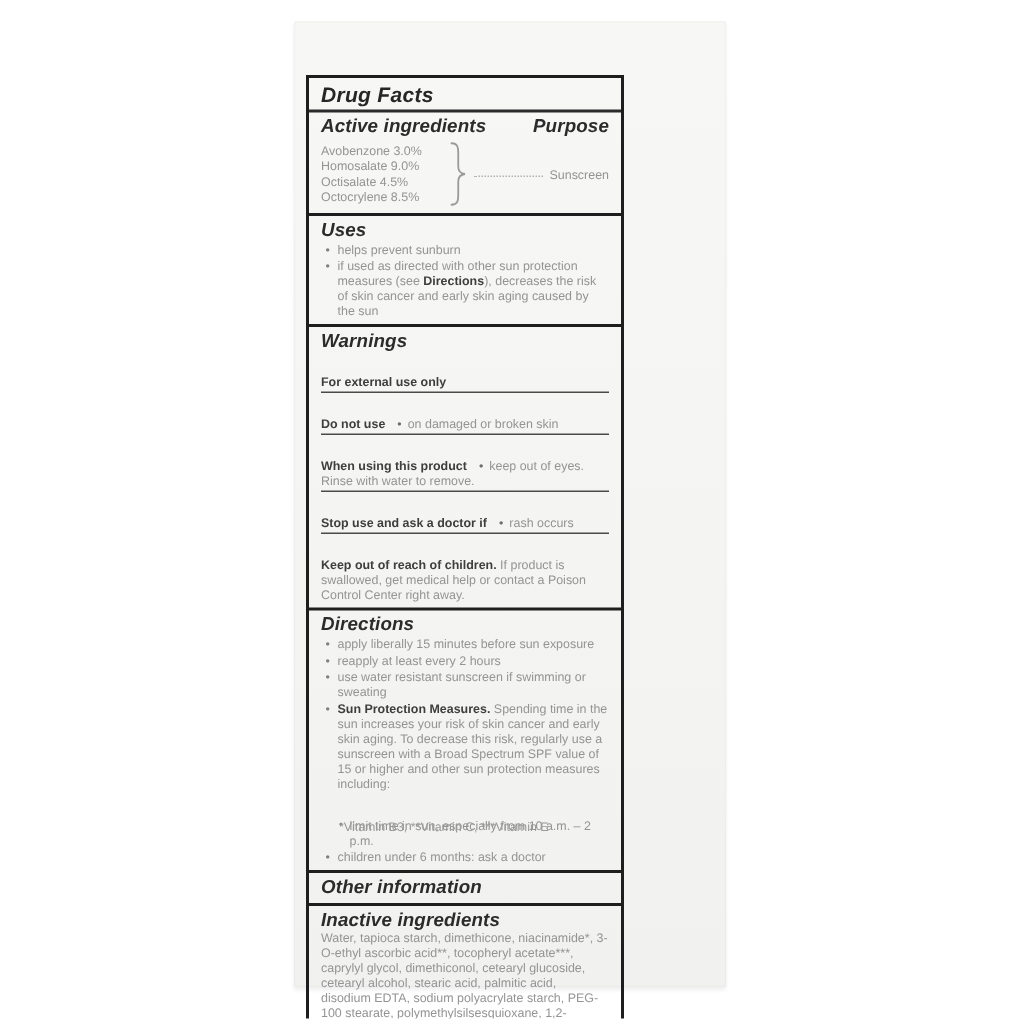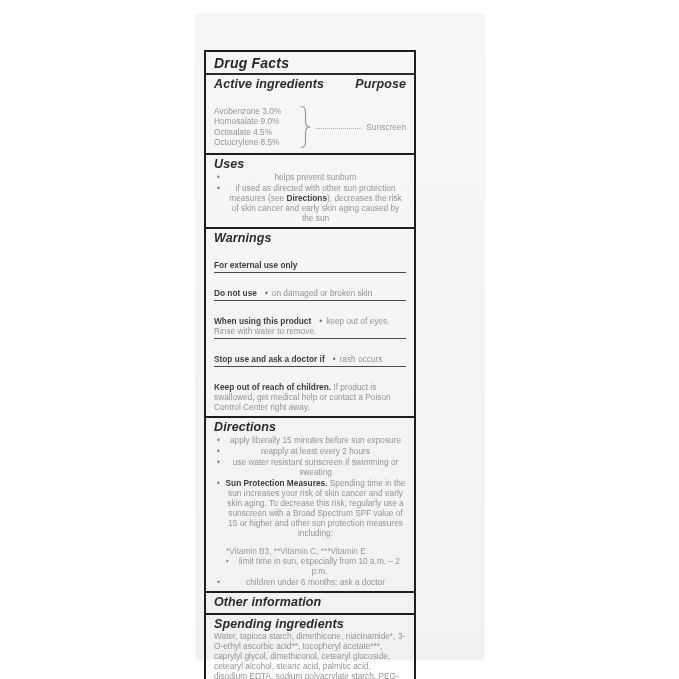--- a/index.html
+++ b/index.html
@@ -29,29 +29,29 @@
   .rule-thin{height:1px;background:#4a4a4a;margin:2px 0;}
   section{padding:2px 8px 4px;}
   .h{
     font-size:12.5px;font-weight:bold;font-style:italic;color:#2b2b2b;
     letter-spacing:.1px;
   }
   .sec-head-row{display:flex;justify-content:space-between;align-items:flex-end;}
   .gtxt{color:#949494;}
   .btxt{color:#3e3e3e;font-weight:bold;}
   p,ul{margin:0;padding:0;font-size:8.3px;line-height:10px;}
-  ul{list-style:none;text-align:center;}
+  ul{list-style:none;}
   .b{position:relative;padding-left:11px;margin-top:1px;}
   .b::before{content:"•";position:absolute;left:3px;color:#7f7f7f;}
   .sb{position:relative;padding-left:8px;margin-top:18px;}
   .sb::before{content:"•";position:absolute;left:1px;color:#7f7f7f;font-size:7.5px;}
   .wrow{margin-top:15px;}
   .wrow .blt::before{content:"•";color:#6e6e6e;margin:0 4px 0 8px;}
   
-  .ai-row{display:flex;align-items:center;margin-top:14px;}
+  .ai-row{display:flex;align-items:center;margin-top:3px;}
   .ai-names{width:86px;flex:0 0 auto;font-size:8.3px;line-height:10.5px;color:#949494;}
   .brace{flex:0 0 auto;margin-right:3px;}
   .leader{flex:1 1 auto;border-bottom:1.5px dotted #b3b3b3;height:1px;margin:0 4px 0 2px;transform:translateY(1px);}
   .purpose-val{flex:0 0 auto;font-size:8.3px;color:#949494;}
   
   .q-row{display:flex;align-items:baseline;gap:7px;padding:3px 20px 5px;}
   .q-phone{font-size:9px;font-weight:bold;color:#303030;letter-spacing:.2px;}
   .footnote{
     position:absolute;left:30px;top:532px;font-size:8.3px;color:#9a9a9a;
   }
@@ -132,21 +132,21 @@
 
     <div class="rule-thick"></div>
 
     <section>
       <div class="h">Other information</div>
     </section>
 
     <div class="rule-thick"></div>
 
     <section>
-      <div class="h">Spending ingredients</div>
+      <div class="h">Inactive ingredients</div>
       <p class="gtxt">Water, tapioca starch, dimethicone, niacinamide*, 3-O-ethyl ascorbic acid**, tocopheryl acetate***, caprylyl glycol, dimethiconol, cetearyl glucoside, cetearyl alcohol, stearic acid, palmitic acid, disodium EDTA, sodium polyacrylate starch, PEG-100 stearate, polymethylsilsesquioxane, 1,2-hexanediol, phenoxyethanol, iodopropynyl butylcarbamate, fragrance</p>
     </section>
 
     <div class="rule-thick"></div>
 
     <div class="q-row">
       <span class="h">Questions?</span>
       <span class="q-phone">1-800-285-5170</span>
     </div>
 

